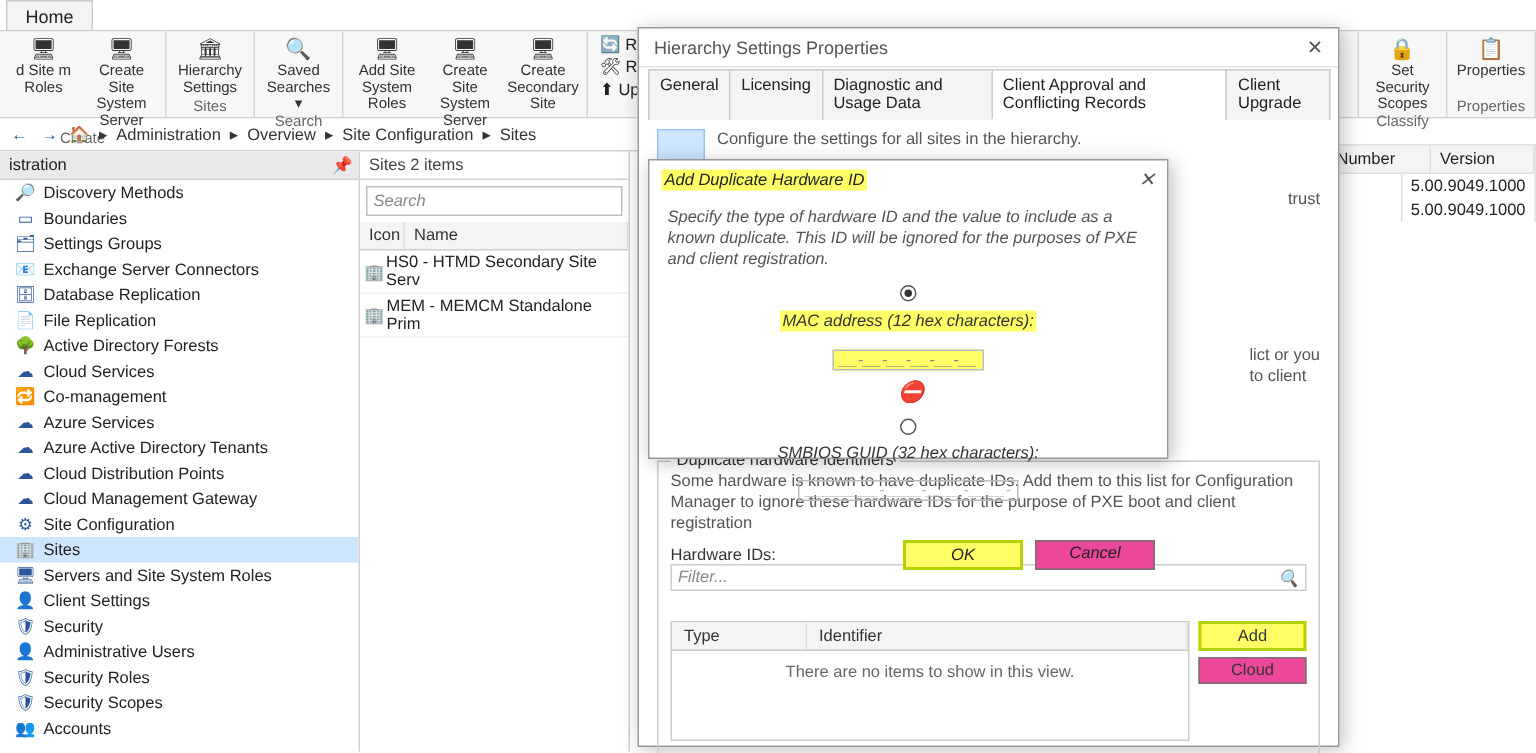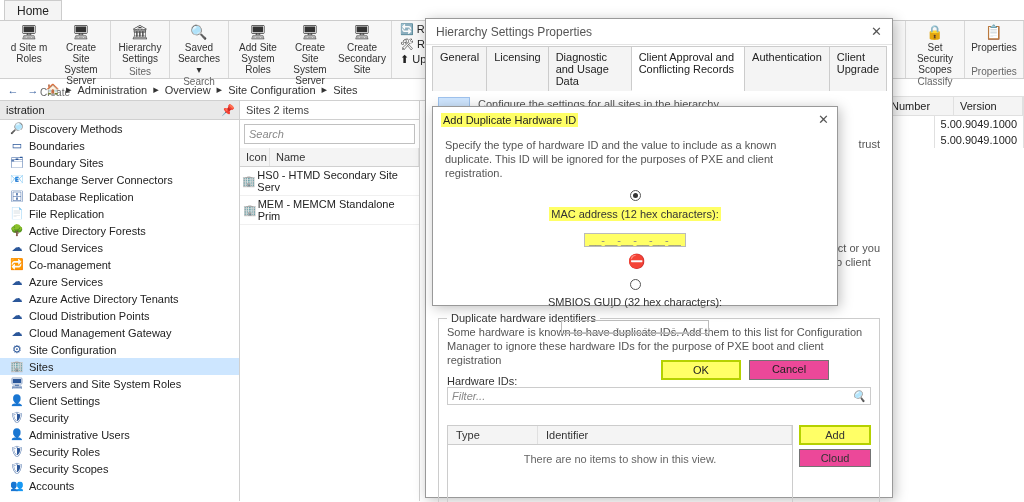--- a/index.html
+++ b/index.html
@@ -52,21 +52,21 @@
   .fieldset>.legend{position:absolute;top:-7px;left:8px;background:#fff;padding:0 4px;font-size:11px;color:#333;}
   .fake-text{color:#555;line-height:14px;}
   .filter{border:1px solid #ccc;height:18px;display:flex;align-items:center;padding:0 4px;color:#888;font-style:italic;justify-content:space-between;}
   .btn{background:#ec4899;border:1px solid #737373;padding:2px 0;width:72px;text-align:center;font-size:11px;margin-bottom:4px;cursor:default;}
   .btn.hl{background:#ffff66;border:2px solid #b5d100;}
   .grid{border:1px solid #ccc;height:80px;}
   .grid-hdr{display:flex;background:#f4f4f4;border-bottom:1px solid #ccc;}
   .grid-hdr .gc{padding:3px 8px;border-right:1px solid #e0e0e0;font-size:11px;}
   .grid-msg{text-align:center;color:#666;padding:8px;font-size:11px;}
 
-  .dlg-add{left:432px;top:106px;width:406px;height:200px;z-index:10;}
+  .dlg-add{left:432px;top:106px;width:347px;height:200px;z-index:10;font-style:italic;}
   .dlg-add .t{padding:5px 8px;display:flex;justify-content:space-between;align-items:center;}
   .hl-y{background:#ffff66;padding:1px 2px;}
   .radio-row{display:flex;align-items:center;gap:6px;margin:10px 0 6px;flex-direction:column;}
   .radio{width:11px;height:11px;border:1px solid #555;border-radius:50%;display:inline-flex;align-items:center;justify-content:center;}
   .radio.sel::after{content:"";width:5px;height:5px;background:#333;border-radius:50%;}
   .txt-in{border:1px solid #bbb;height:18px;flex:1;padding:0 4px;color:#888;}
   .txt-in.hl{background:#ffff66;}
   .err-ico{color:#d33;font-size:14px;margin-left:4px;}
   .dlg-btns{display:flex;justify-content:flex-end;gap:8px;padding:8px;}
   .dlg-btns .btn{width:80px;}
@@ -188,21 +188,21 @@
         <div class="tree-item">
           <span class="tico">🔎</span>
           <span>Discovery Methods</span>
         </div>
         <div class="tree-item">
           <span class="tico">▭</span>
           <span>Boundaries</span>
         </div>
         <div class="tree-item">
           <span class="tico">🗂</span>
-          <span>Boundary Sites</span>
+          <span>Settings Groups</span>
         </div>
         <div class="tree-item">
           <span class="tico">📧</span>
           <span>Exchange Server Connectors</span>
         </div>
         <div class="tree-item">
           <span class="tico">🗄</span>
           <span>Database Replication</span>
         </div>
         <div class="tree-item">
@@ -341,21 +341,20 @@
 <div class="dlg dlg-props">
   <div class="dlg-title">
     <span>Hierarchy Settings Properties</span>
     <span class="close-x">✕</span>
   </div>
   <div class="tabs" id="propTabs">
       <span class="tab">General</span>
       <span class="tab">Licensing</span>
       <span class="tab">Diagnostic and Usage Data</span>
       <span class="tab active">Client Approval and Conflicting Records</span>
-      <span class="tab">Authentication</span>
       <span class="tab">Client Upgrade</span>
     </div>
   <div class="dlg-body">
     <div class="info-row">
       <div class="info-ico"></div>
       <div class="fake-text">Configure the settings for all sites in the hierarchy.</div>
     </div>
 
     <div style="display:flex;justify-content:flex-end;gap:20px;">
       <span class="fake-text">trust</span>

